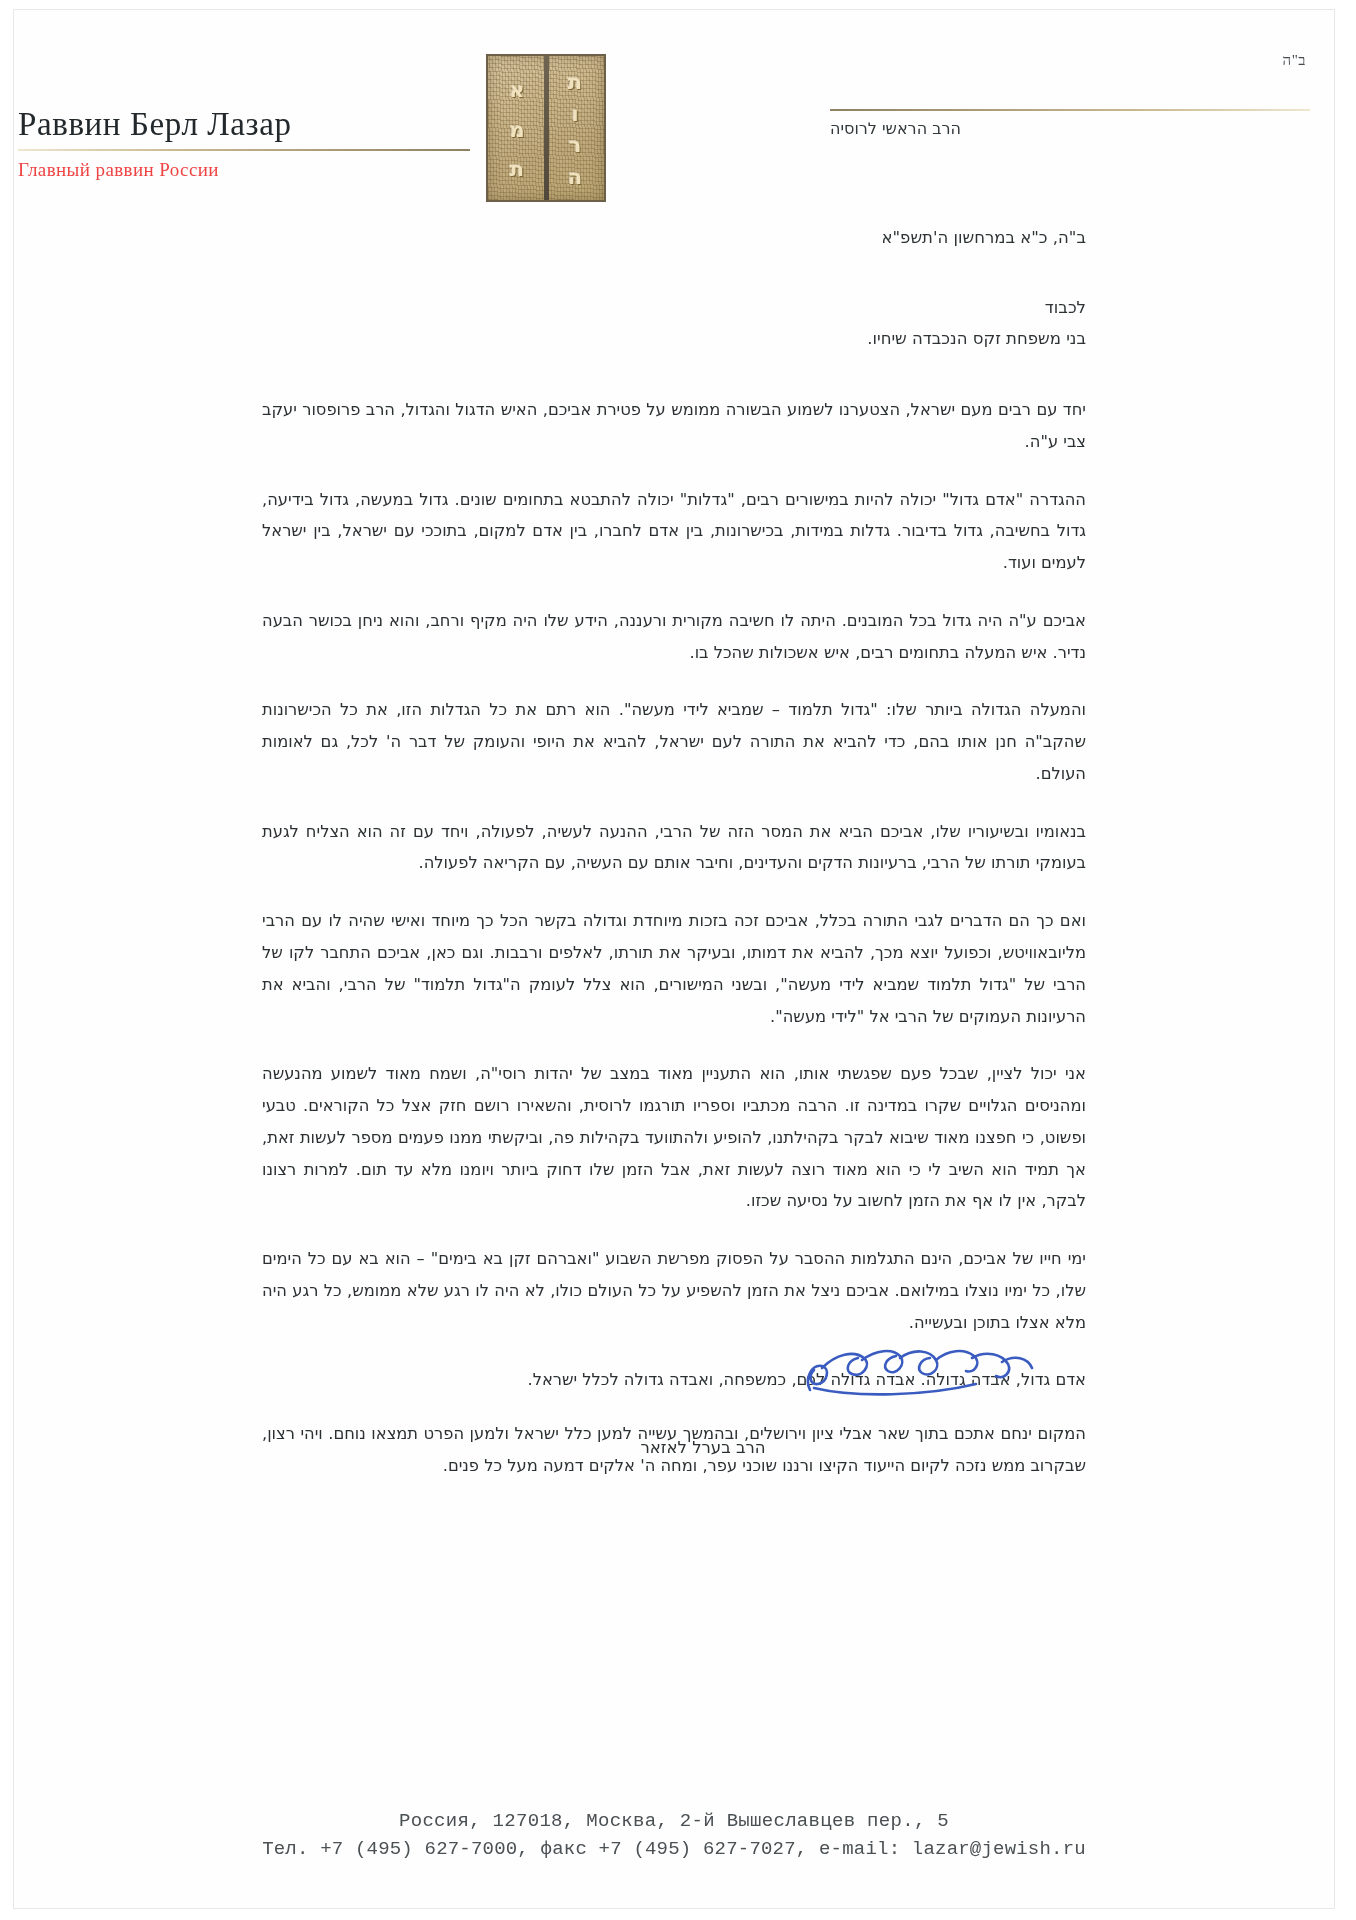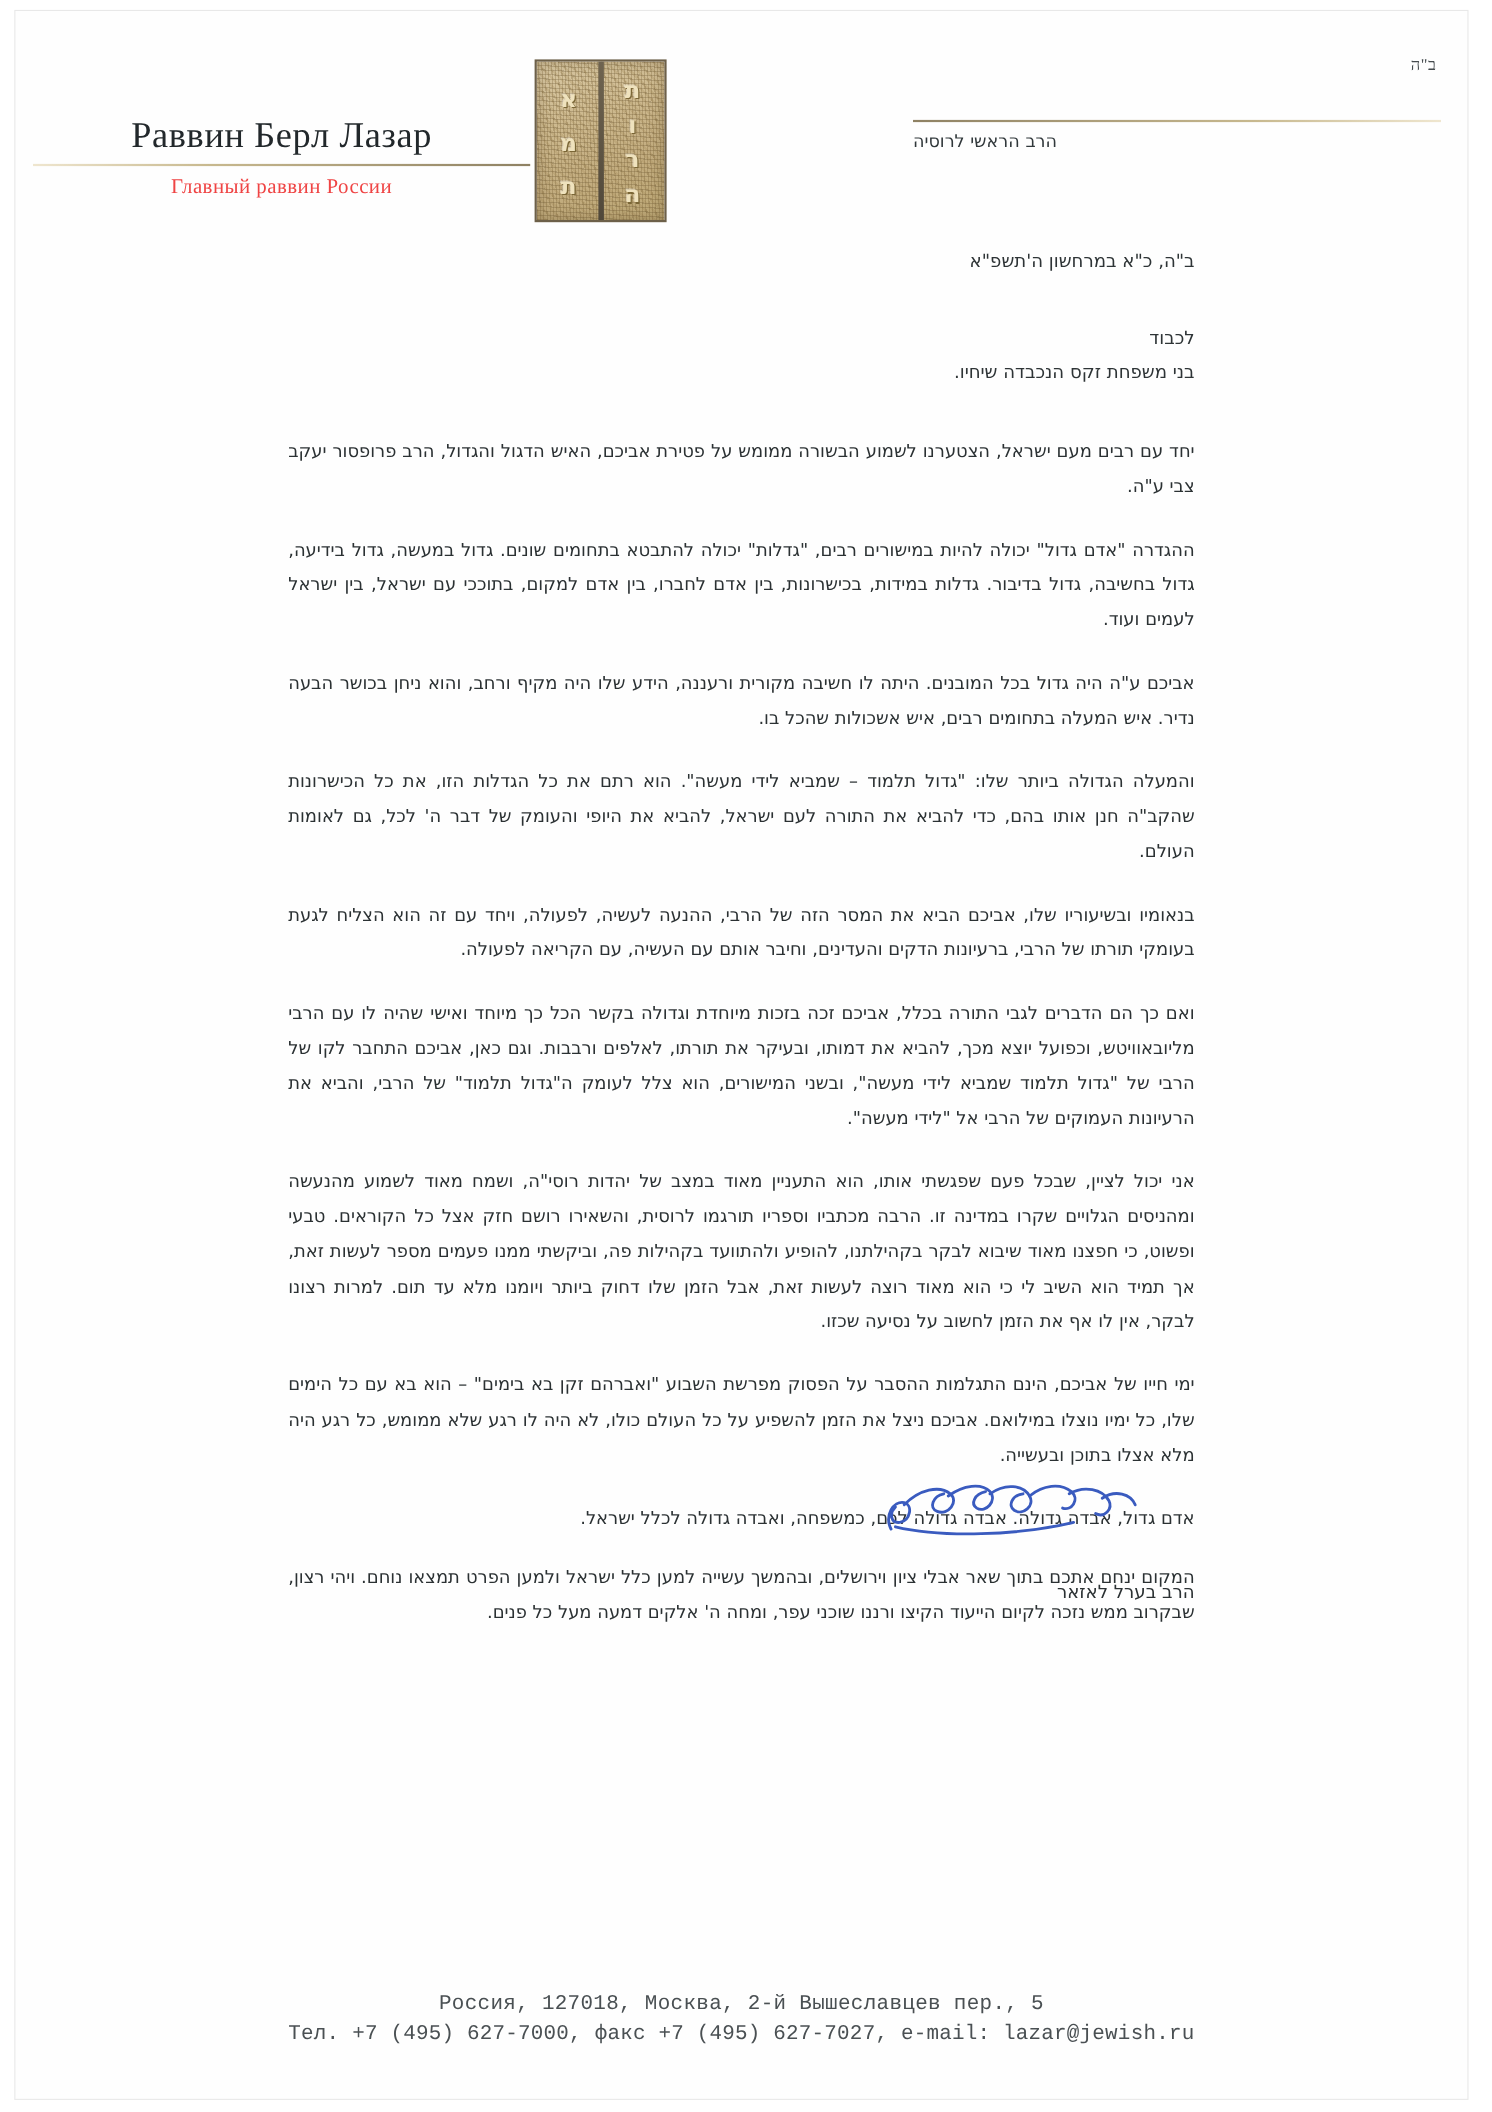--- a/index.html
+++ b/index.html
@@ -85,23 +85,23 @@
     line-height:1;
     font-weight:700;
     color:#efe2bd;
     text-shadow:1px 1px 0 #7a6636, -1px -1px 0 rgba(255,255,255,.35);
     transform:rotate(0deg);
   }
 
   
   .lh-ru {
     position:absolute;
-    left:16px; top:56px;
+    left:4px; top:56px;
     width:460px;
-    text-align:center;
+    text-align:left;
     padding-right:8px;
   }
   .lh-ru .name {
     font-family:"Liberation Serif", serif;
     font-size:33px;
     letter-spacing:.6px;
     color:#22282b;
     white-space:nowrap;
   }
   .lh-ru .rule {
@@ -206,21 +206,21 @@
   }
   .sig-svg {
     position:absolute;
     right:40px;
     top:-4px;
   }
   .sig-name {
     font-family:"DejaVu Sans", sans-serif;
     font-size:16.5px;
     color:#2b3133;
-    text-align:right;
+    text-align:center;
     padding-left:58px;
     direction:rtl;
   }
 
   
   .footer {
     position:absolute;
     left:0; bottom:48px;
     width:1320px;
     text-align:center;

